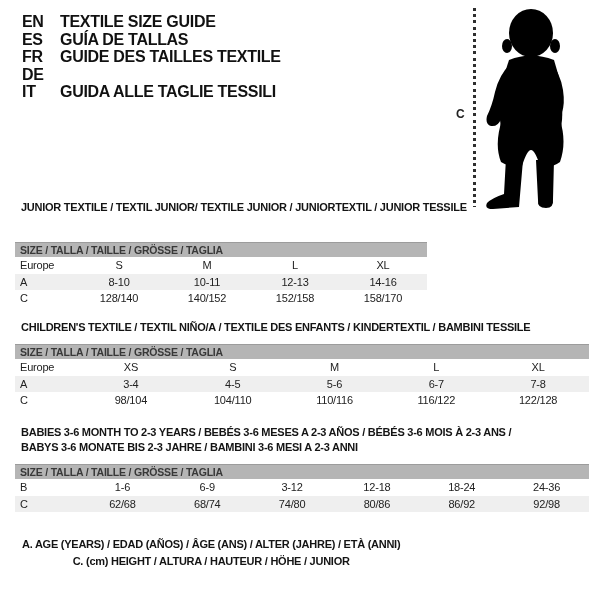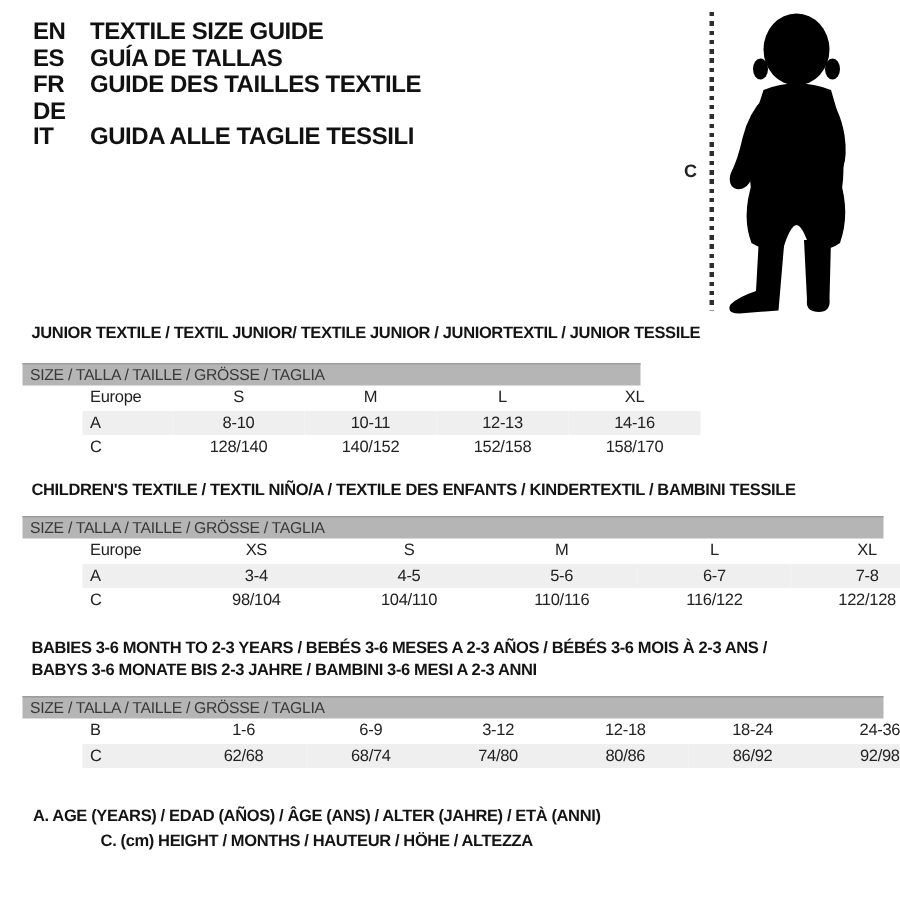--- a/index.html
+++ b/index.html
@@ -16,32 +16,32 @@
   .lang-code{width:38px;flex:0 0 38px;}
 
   
   .dash-line{left:473px;top:8px;width:3px;height:199px;
     background:repeating-linear-gradient(to bottom,#2e2e2e 0 3px,transparent 3px 6.2px);}
   .c-label{left:456px;top:107px;font-size:12px;font-weight:700;color:#222;}
   .baby-svg{left:470px;top:2px;}
 
   
   .tbl-title{font-size:11px;font-weight:700;letter-spacing:-0.25px;color:#141414;line-height:15px;white-space:nowrap;}
-  .t1-title{left:21px;top:215px;}
+  .t1-title{left:21px;top:200px;}
   .t2-title{left:21px;top:320px;}
   .t3-title{left:21px;top:425px;}
 
   .size-table{border-collapse:collapse;table-layout:fixed;}
   .size-bar{height:14px;line-height:14px;background:#b5b5b5;border-top:1px solid #9c9c9c;
-    color:#383838;font-size:10.5px;font-weight:400;letter-spacing:-0.2px;padding-left:5px;
+    color:#383838;font-size:10.5px;font-weight:700;letter-spacing:-0.2px;padding-left:5px;
     white-space:nowrap;overflow:hidden;}
   .t1-wrap{left:15px;top:242px;width:412px;}
   .t2-wrap{left:15px;top:344px;width:574px;}
   .t3-wrap{left:15px;top:464px;width:574px;}
-  .size-table{width:100%;margin-left:40px;}
+  .size-table{width:100%;}
   .size-table td{height:16.5px;font-size:11px;letter-spacing:-0.2px;color:#222;
     text-align:center;padding:0;vertical-align:middle;white-space:nowrap;}
   .size-table td.lbl{text-align:left;padding-left:5px;}
   .t1-wrap td.lbl{width:55px;}
   .t2-wrap td.lbl,.t3-wrap td.lbl{width:60px;}
   .size-table tr.shaded{background:#efefef;}
 
   
   .foot-block{left:22px;top:536px;}
   .foot-line{height:16.9px;line-height:16.9px;font-size:11px;font-weight:700;
@@ -174,14 +174,14 @@
           <td>80/86</td>
           <td>86/92</td>
           <td>92/98</td>
         </tr>
       </tbody>
   </table>
 </div>
 
 <div class="abs foot-block">
   <div class="foot-line">A. AGE (YEARS) / EDAD (AÑOS) / ÂGE (ANS) / ALTER (JAHRE) / ETÀ (ANNI)</div>
-  <div class="foot-line">C. (cm) HEIGHT / MONTHS / HAUTEUR / HÖHE / ALTEZZA</div>
+  <div class="foot-line">C. (cm) HEIGHT / ALTURA / HAUTEUR / HÖHE / JUNIOR</div>
 </div>
 
 </body></html>

